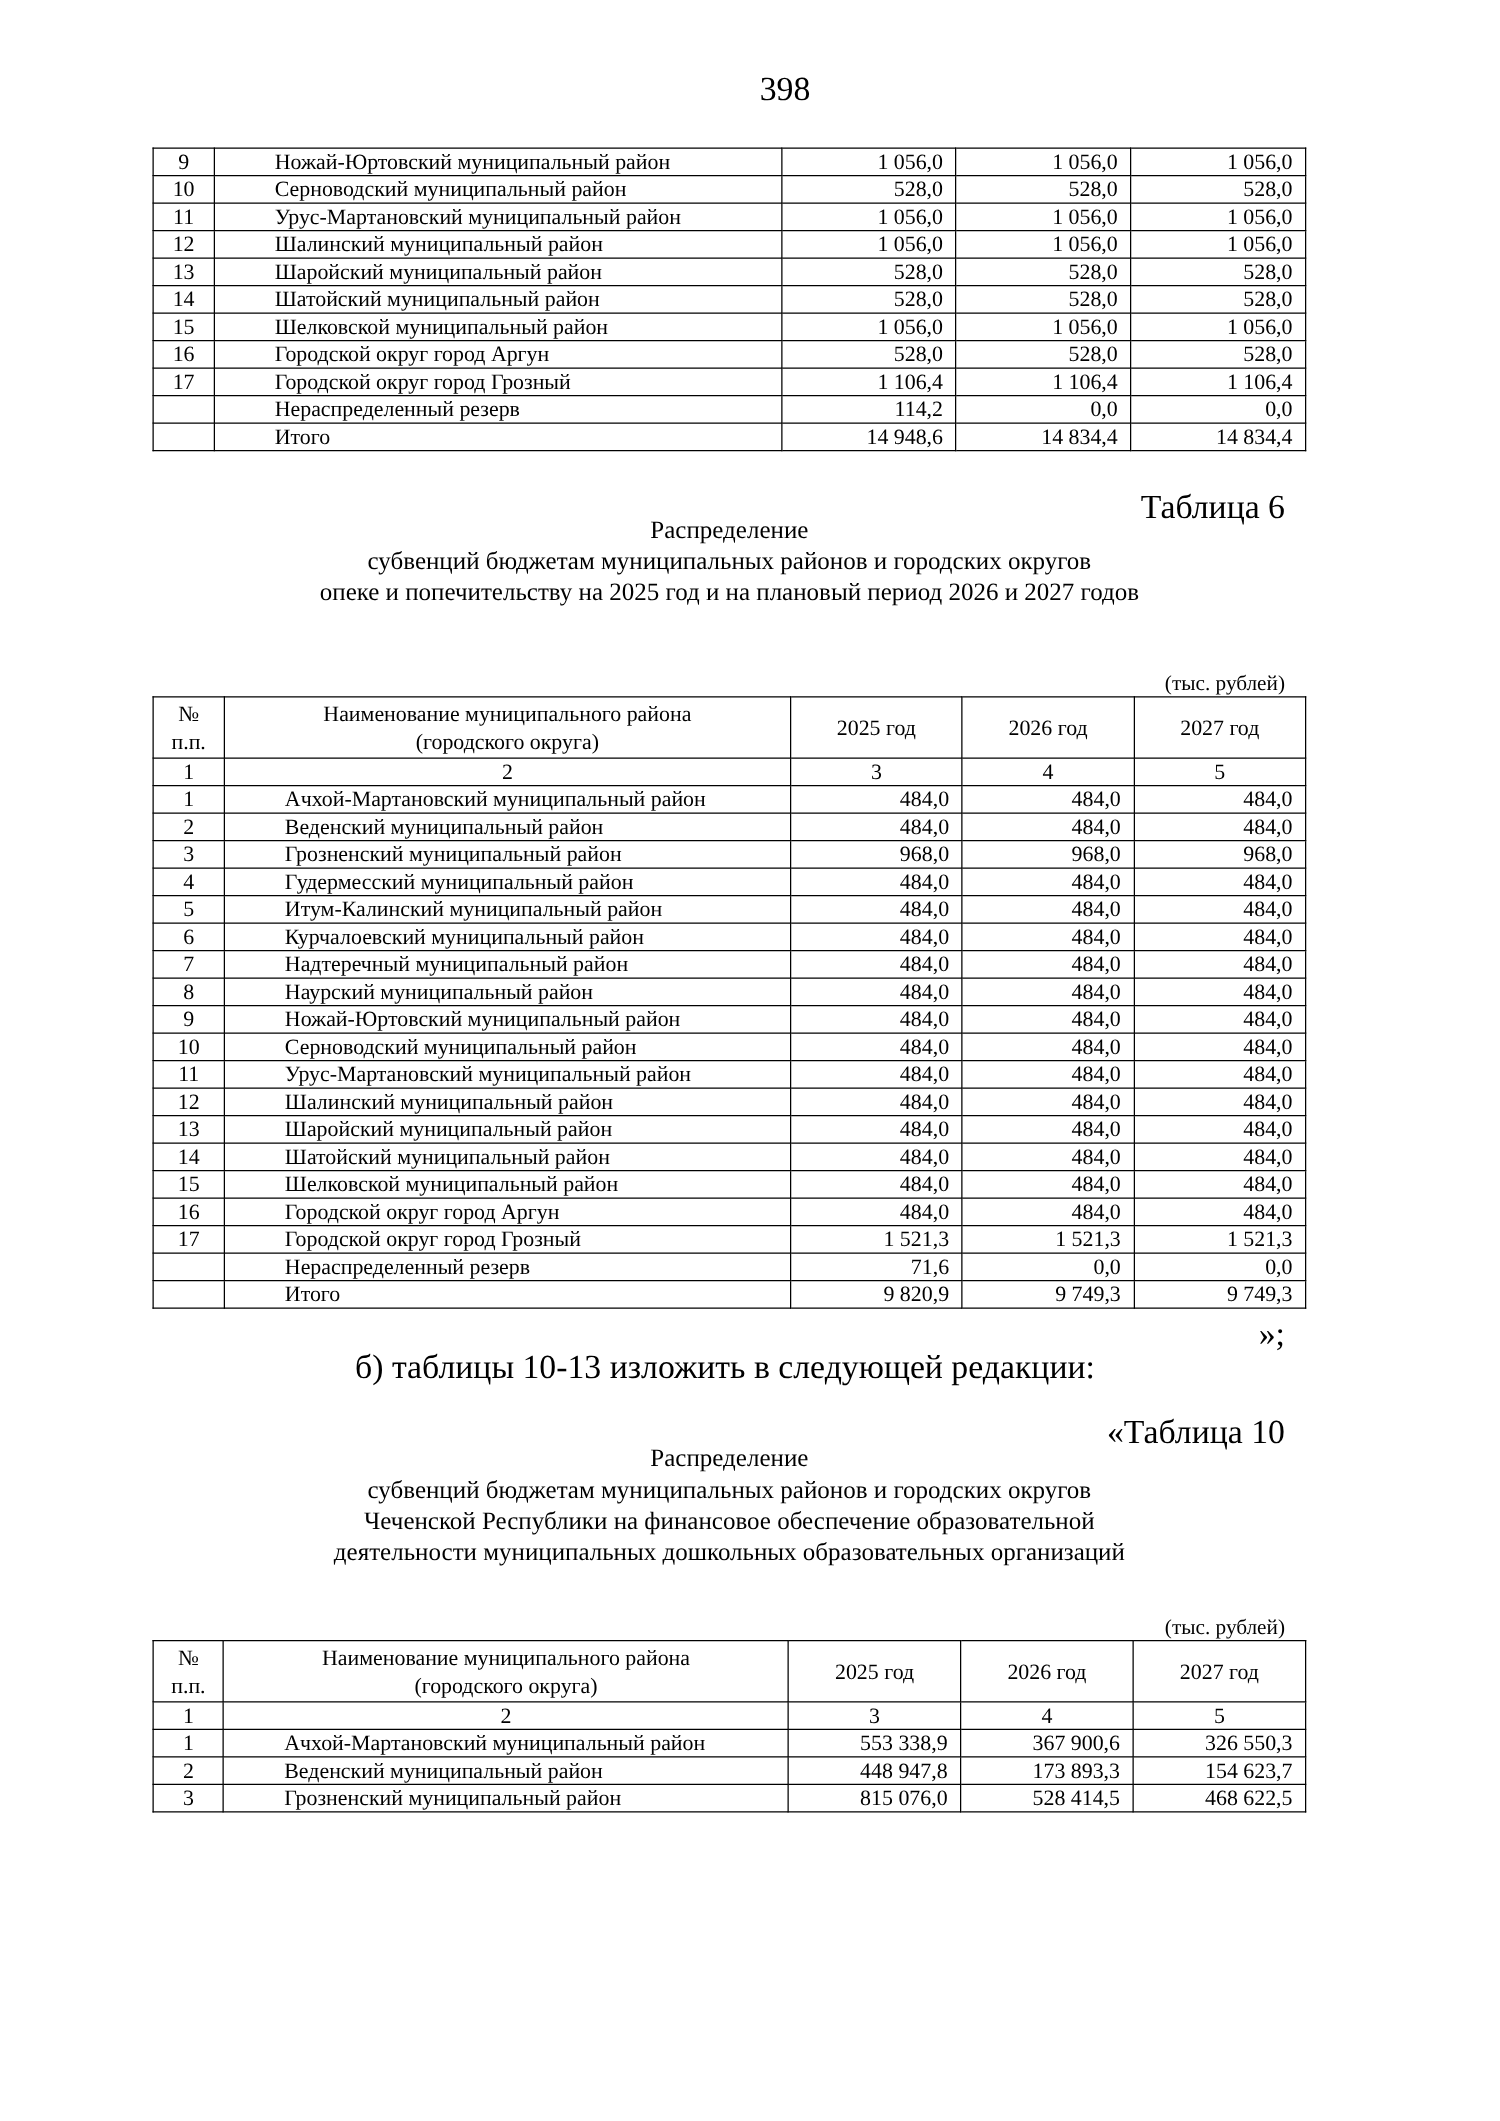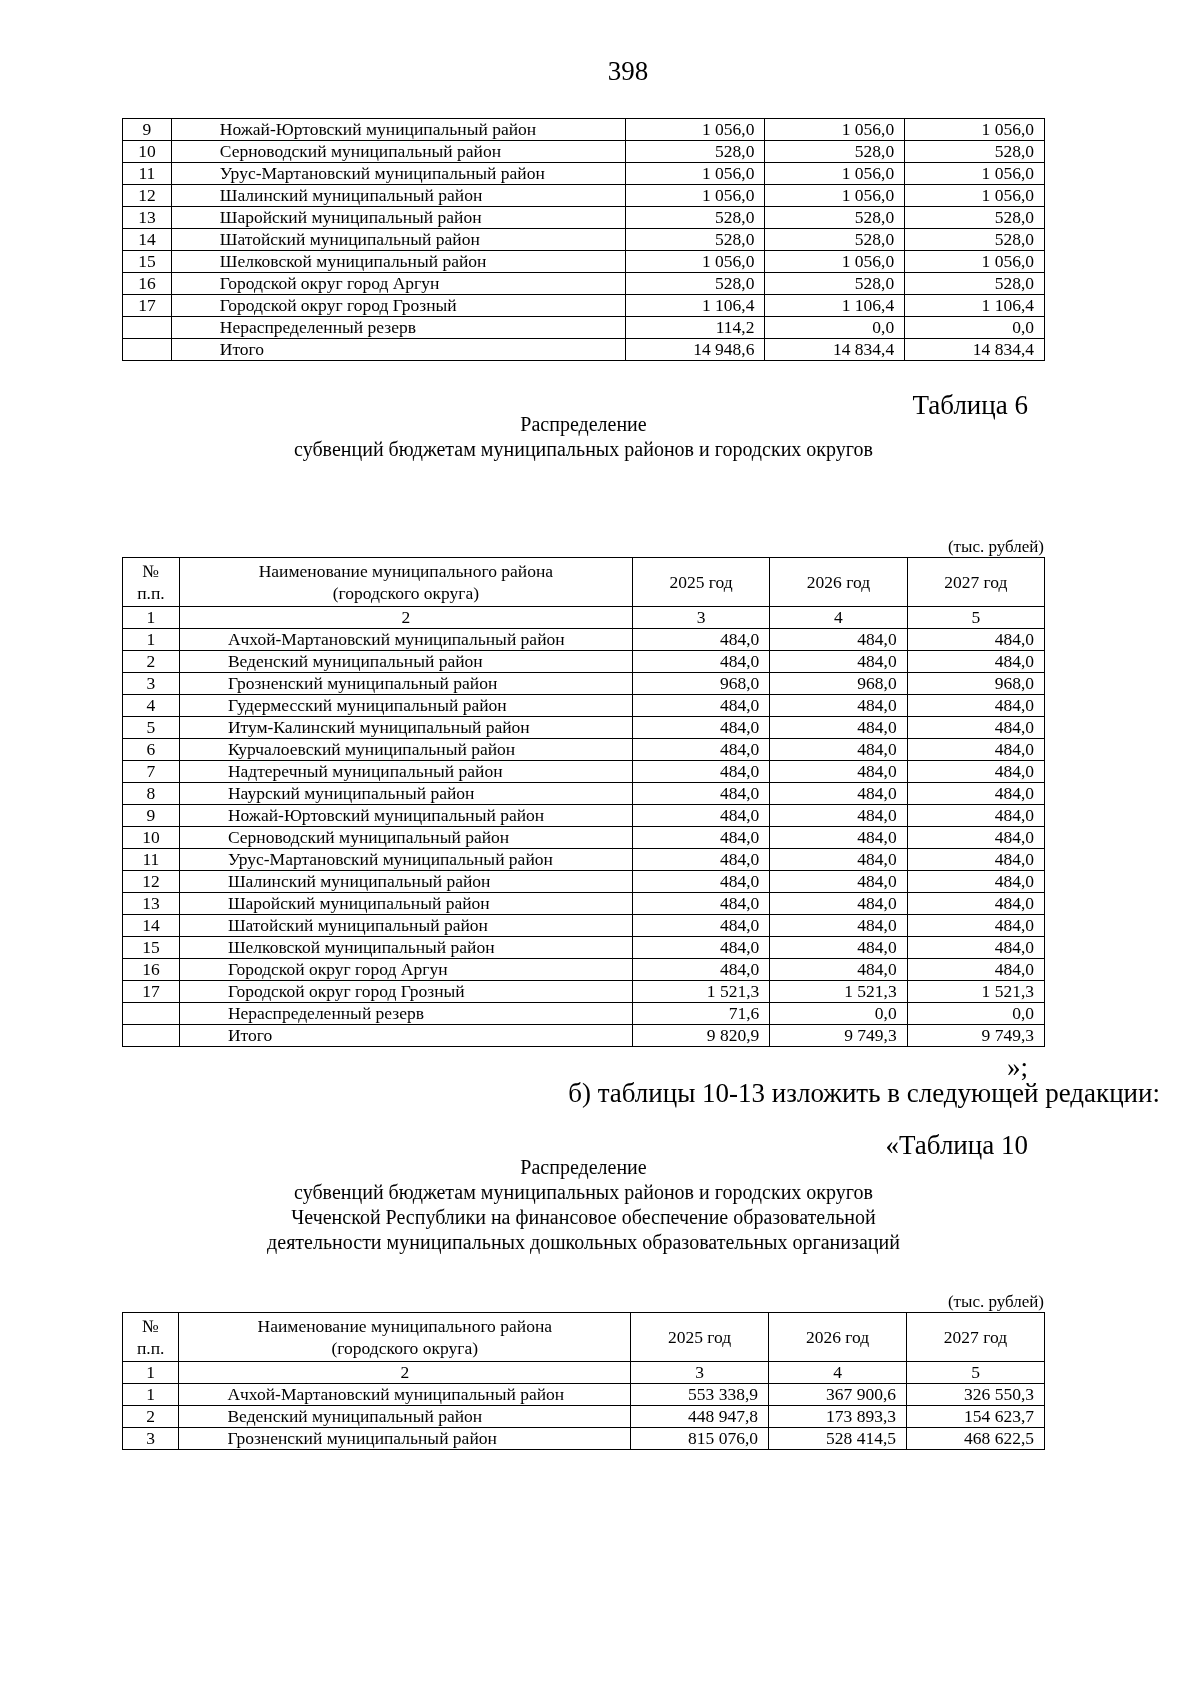--- a/index.html
+++ b/index.html
@@ -13,22 +13,22 @@
       font-size: 17.5px; line-height: 21px;
     }
     table.t td { border: 1.5px solid #000; padding: 0 10px; height: 21px; white-space: nowrap; }
     table.t td.num { text-align: center; width: 50px; padding: 0; }
     table.t td.name { text-align: left; width: 400px; padding-left: 48px; }
     table.t td.val { text-align: right; width: 123px; }
     table.t td.hdr { text-align: center; padding: 2px 4px; line-height: 22px; }
     table.t td.colnum { text-align: center; }
     .tbl-caption { position: absolute; font-size: 20px; line-height: 25px; text-align: center; left: 122px; width: 923px; }
     .tbl-label { position: absolute; font-size: 27px; right: 172px; text-align: right; }
-    .units { position: absolute; right: 156px; font-size: 17px; }
-    .para { position: absolute; font-size: 27px; left: 0; width: 1160px; text-align: right; }
+    .units { position: absolute; right: 172px; font-size: 17px; }
+    .para { position: absolute; font-size: 27px; left: 0; width: 1160px; text-align: center; }
     .closing { position: absolute; font-size: 27px; right: 172px; }
   </style>
 </head>
 <body>
 
 <div class="page-number">398</div>
 
 <table class="t" style="top:118px;">
   <tbody id="cont-body">
       <tr>
@@ -108,20 +108,21 @@
         <td class="val">14 834,4</td>
         <td class="val">14 834,4</td>
       </tr>
     </tbody>
 </table>
 
 <div class="tbl-label" style="top:390px;margin-left:20px;">Таблица 6</div>
 <div class="tbl-caption" style="top:412px;">
   <div>Распределение</div>
   <div>субвенций бюджетам муниципальных районов и городских округов</div>
+  <div>опеке и попечительству на 2025 год и на плановый период 2026 и 2027 годов</div>
 </div>
 <div class="units" style="top:537px;">(тыс. рублей)</div>
 <table class="t" style="top:557px;">
   <tbody id="t6-body">
       <tr>
         <td class="hdr num" style="white-space: normal;">№ п.п.</td>
         <td class="hdr">
           <div>Наименование муниципального района</div>
           <div>(городского округа)</div>
         </td>

